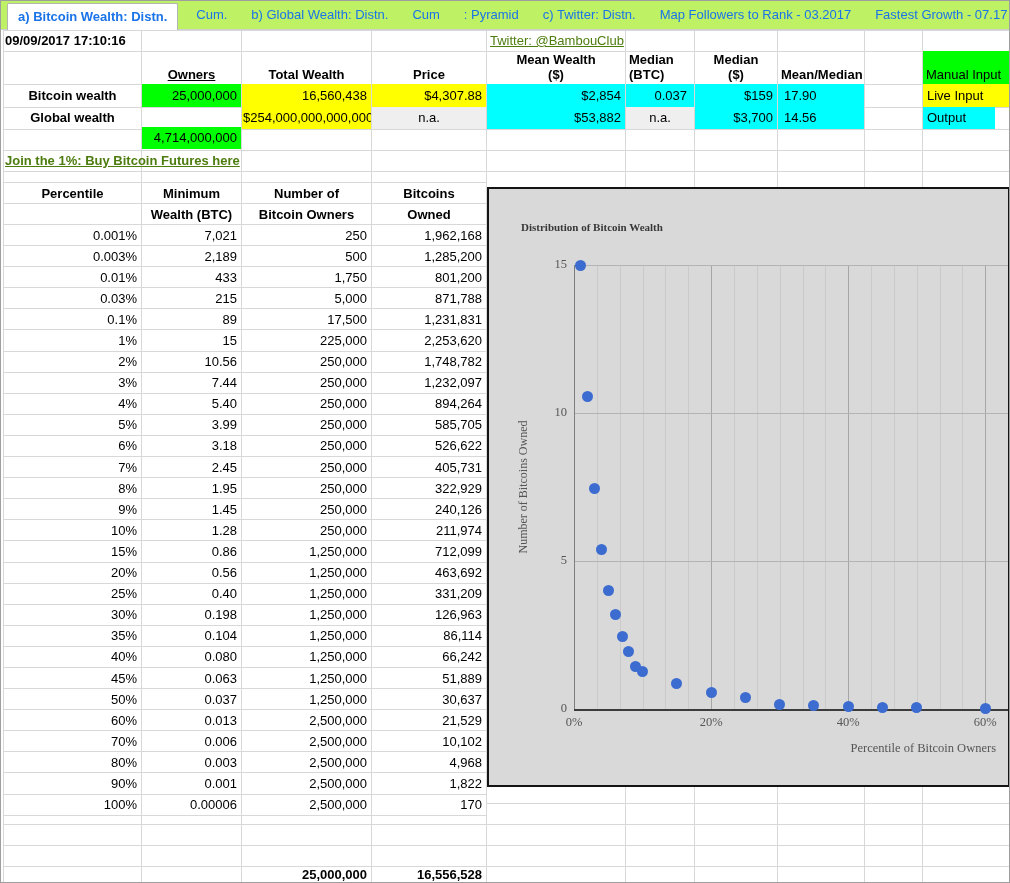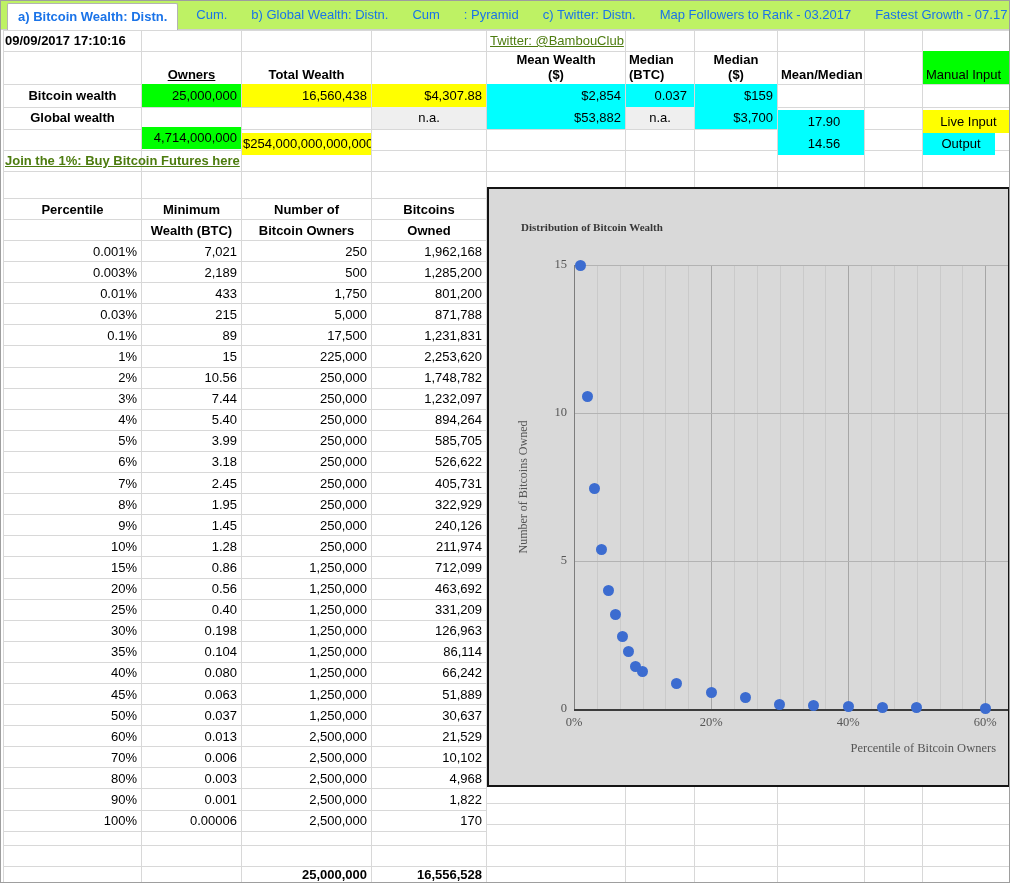--- a/index.html
+++ b/index.html
@@ -14,30 +14,30 @@
           padding:0 10px;line-height:26px;margin:0 6px;margin-bottom:-1px;border-radius:2px 2px 0 0;}
   
   .sheet{position:absolute;top:29px;left:0;width:1010px;height:854px;background:#fff;}
   .vline{position:absolute;top:0;height:854px;width:1px;background:#d8d8d8;}
   .hline{position:absolute;left:2px;right:0;height:1px;background:#d8d8d8;}
   .rowgrid{position:absolute;left:2px;right:0;top:203px;height:651px;
            background:repeating-linear-gradient(to bottom,#d8d8d8 0 1px,transparent 1px 21.1px);}
   .cell{position:absolute;box-sizing:border-box;overflow:hidden;white-space:nowrap;line-height:21px;}
   .r{text-align:right;padding-right:4px;}
   .c{text-align:center;}
-  .l{text-align:center;padding-left:4px;margin-top:26px;}
+  .l{text-align:left;padding-left:4px;}
   .b{font-weight:700;}
   .bg-green{background:#00ff00;}
   .bg-yellow{background:#ffff00;}
   .bg-cyan{background:#00ffff;}
   .bg-gray{background:#efefef;}
   .hcell{display:flex;flex-direction:column;justify-content:flex-end;padding-bottom:2px;font-weight:700;line-height:15px;}
   a.lnk{color:#4d7c0f;text-decoration:underline;cursor:pointer;}
   
-  table.data{position:absolute;left:2px;top:168px;width:483px;border-collapse:collapse;
+  table.data{position:absolute;left:2px;top:152px;width:483px;border-collapse:collapse;
              table-layout:fixed;background:#fff;font-size:13px;}
   table.data td,table.data th{border:1px solid #d8d8d8;overflow:hidden;white-space:nowrap;padding:0 4px 0 0;}
   table.data th{height:20px;font-weight:700;text-align:center;padding:0;}
   table.data td{height:20.1px;text-align:right;}
   .totals{font-weight:700;text-align:right;}
   
   .chart{position:absolute;left:486px;top:157px;width:523px;height:600px;background:#d9d9d9;
          border:2px solid #141414;box-sizing:border-box;overflow:hidden;
          font-family:"Liberation Serif",serif;}
   .chart-title{position:absolute;left:32px;top:32px;font-size:11px;font-weight:700;color:#383838;}
@@ -94,20 +94,23 @@
     </div>
 
     <div class="cell b" style="left:4px;top:0;width:230px;height:21px;">09/09/2017 17:10:16</div>
     <a class="cell lnk" style="left:489px;top:0;width:150px;height:21px;">Twitter: @BambouClub</a>
 
     <div class="cell hcell c" style="left:141px;top:21px;width:99px;height:33px;text-decoration:underline;">
       <span>Owners</span>
       </div>
     <div class="cell hcell c" style="left:241px;top:21px;width:129px;height:33px;">
       <span>Total Wealth</span>
+      </div>
+    <div class="cell hcell c" style="left:371px;top:21px;width:114px;height:33px;">
+      <span>Price</span>
       </div>
     <div class="cell hcell c" style="left:486px;top:21px;width:138px;height:33px;">
       <span>Mean Wealth</span>
       <span>($)</span>
       </div>
     <div class="cell hcell" style="left:625px;top:21px;width:68px;height:33px;padding-left:3px;">
       <span>Median</span>
       <span>(BTC)</span>
       </div>
     <div class="cell hcell c" style="left:694px;top:21px;width:82px;height:33px;">

